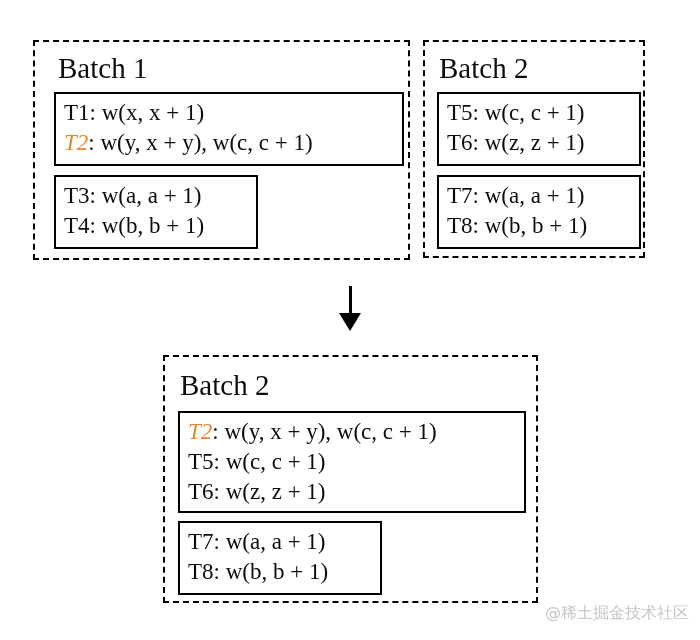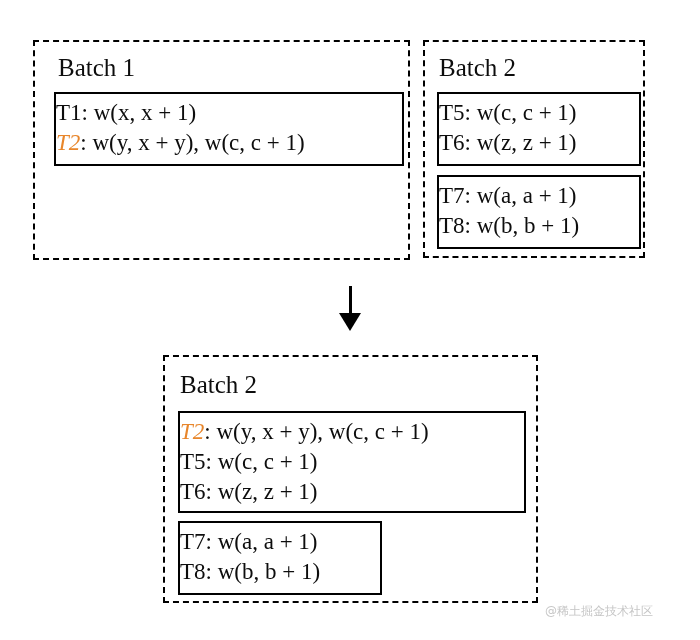--- a/index.html
+++ b/index.html
@@ -3,22 +3,22 @@
 <meta charset="utf-8">
 <style>
   :root { --accent:#E8862B; --ink:#0d0d0d; --wm:#c6c6c6; }
   html,body { margin:0; padding:0; background:#ffffff; }
   #canvas {
     position:relative; width:700px; height:640px; background:#ffffff;
     font-family:"Liberation Serif","DejaVu Serif",serif; color:var(--ink);
     overflow:hidden;
   }
   .dashed-box { position:absolute; border:2px dashed #000; box-sizing:border-box; background:#fff; }
-  .solid-box  { position:absolute; border:2px solid #000; box-sizing:border-box; padding:4px 8px 2px 0; background:#fff; }
-  .batch-title { position:absolute; font-size:25px; line-height:26px; white-space:nowrap;text-align:right; }
+  .solid-box  { position:absolute; border:2px solid #000; box-sizing:border-box; padding:4px 8px 2px 8px; background:#fff; }
+  .batch-title { position:absolute; font-size:29px; line-height:26px; white-space:nowrap;text-align:right; }
   .row { font-size:23px; line-height:30px; white-space:nowrap; }
   .tid { color:var(--ink); }
   .tid.highlight { color:var(--accent);font-style:italic; }
 
   #batch1 { left:33px;  top:40px; width:377px; height:220px; }
   #batch1-title { left:23px; top:13px; }
   #b1g1 { left:19px; top:50px;  width:350px; height:74px; }
   #b1g2 { left:19px; top:133px; width:204px; height:74px; }
 
   #batch2 { left:423px; top:40px; width:222px; height:218px; }
@@ -30,34 +30,38 @@
   .arrow-line { width:3px; height:27px; background:#000; margin:0 auto; }
   .arrow-head { width:0; height:0; margin:0 auto;
     border-left:11px solid transparent; border-right:11px solid transparent;
     border-top:18px solid #000; }
 
   #merged { left:163px; top:355px; width:375px; height:248px; }
   #merged-title { left:15px; top:15px; }
   #mg1 { left:13px; top:54px;  width:348px; height:102px; }
   #mg2 { left:13px; top:164px; width:204px; height:74px; }
 
-  #watermark { position:absolute; left:545px; top:603px; font-size:12px;
+  #watermark { position:absolute; left:545px; top:603px; font-size:16px;
     color:var(--wm); font-family:"DejaVu Sans","Liberation Sans",sans-serif;
     white-space:nowrap; }
 </style>
 </head>
 <body>
 
 <div id="canvas">
 
   <div id="batch1" class="dashed-box">
     <div id="batch1-title" class="batch-title">Batch 1</div>
     <div id="b1g1" class="solid-box">
       <div class="row"><span class="tid">T1</span><span>: w(x, x + 1)</span></div>
       <div class="row"><span class="tid highlight">T2</span><span>: w(y, x + y), w(c, c + 1)</span></div>
+    </div>
+    <div id="b1g2" class="solid-box">
+      <div class="row"><span class="tid">T3</span><span>: w(a, a + 1)</span></div>
+      <div class="row"><span class="tid">T4</span><span>: w(b, b + 1)</span></div>
     </div>
   </div>
 
   <div id="batch2" class="dashed-box">
     <div id="batch2-title" class="batch-title">Batch 2</div>
     <div id="b2g1" class="solid-box">
       <div class="row"><span class="tid">T5</span><span>: w(c, c + 1)</span></div>
       <div class="row"><span class="tid">T6</span><span>: w(z, z + 1)</span></div>
     </div>
     <div id="b2g2" class="solid-box">

